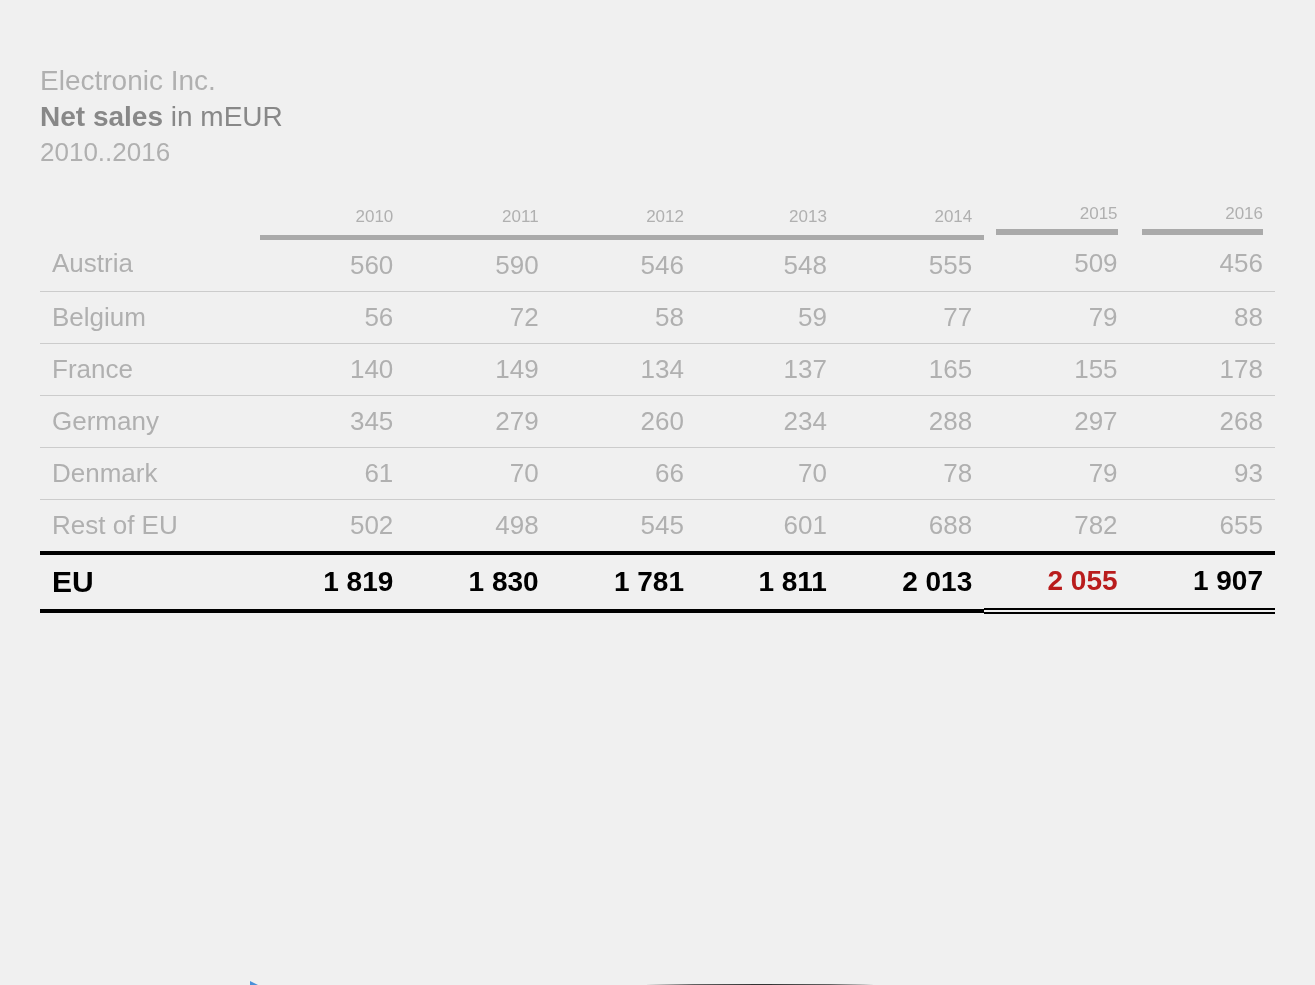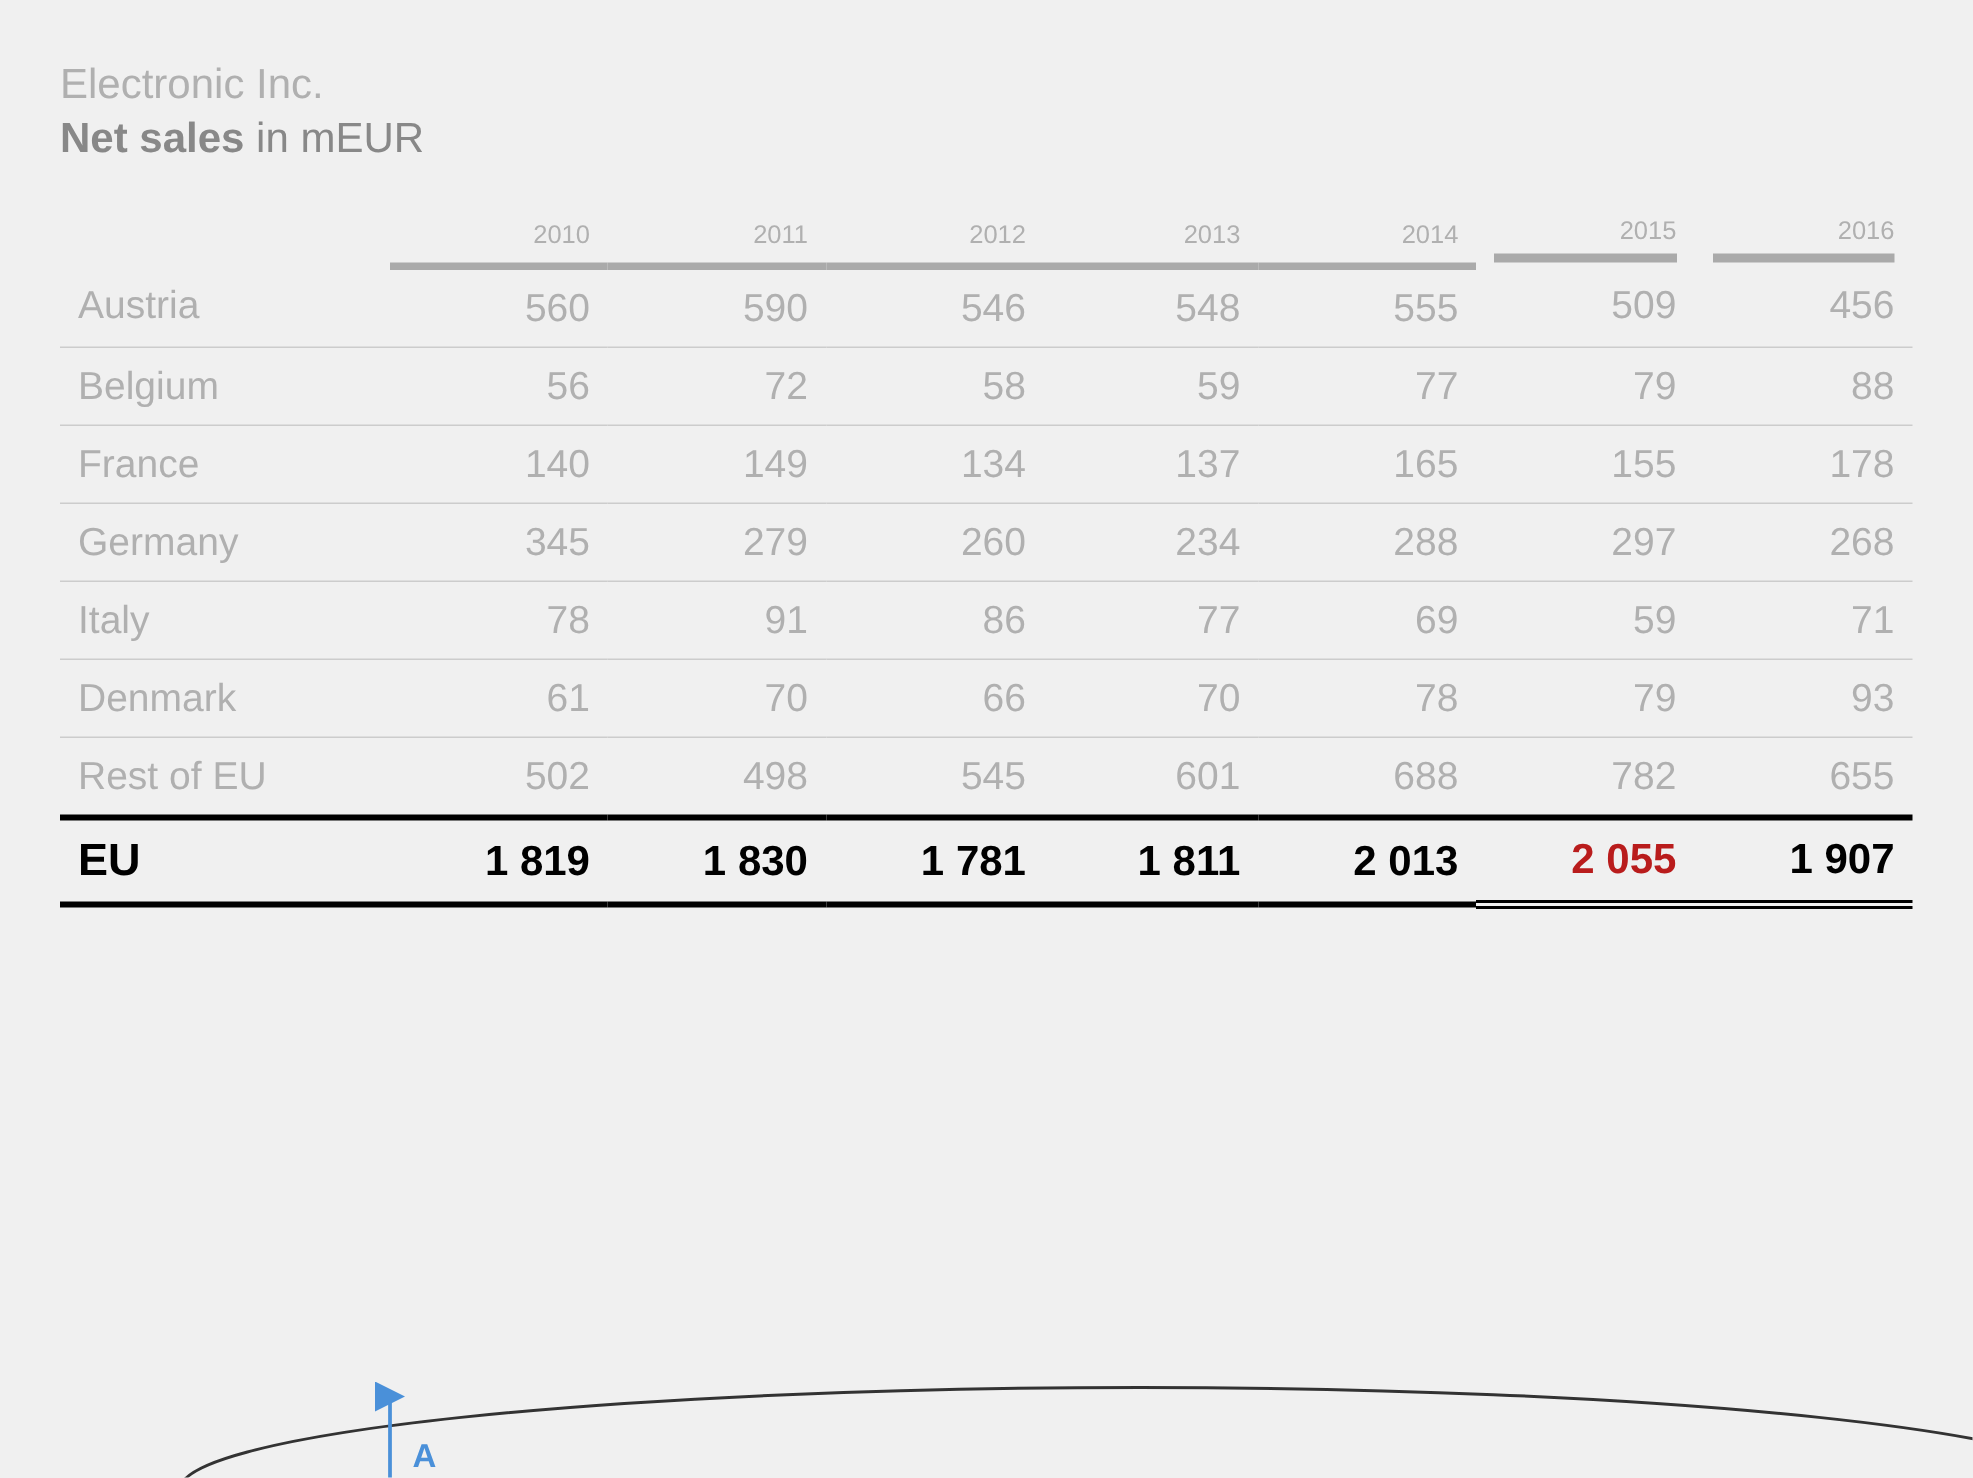--- a/index.html
+++ b/index.html
@@ -17,20 +17,21 @@
     .container {
       width: 100%;
     }
     .title-section {
       margin-bottom: 30px;
     }
     .company-name {
       color: #b0b0b0;
       font-size: 28px;
       font-weight: normal;
+      margin-top: 25px;
     }
     .subtitle {
       color: #888;
       font-size: 28px;
       margin-top: 4px;
     }
     .subtitle strong {
       color: #888;
       font-weight: bold;
     }
@@ -86,20 +87,21 @@
   </style>
 </head>
 <body>
 
 <div class="container">
   <div class="title-section">
     <div class="company-name">Electronic Inc.</div>
     <div class="subtitle">
       <strong>Net sales</strong><span> in mEUR</span>
     </div>
+    <div class="year-range">2010..2016</div>
   </div>
 
   <div class="table-wrapper">
     <table class="data-table">
       <thead>
         <tr>
           <th class="label-col" style="width:220px;"></th>
           <th class="year-header" style="border-bottom:5px solid #aaa; padding-bottom:8px;">2010</th>
           <th class="year-header" style="border-bottom:5px solid #aaa; padding-bottom:8px;">2011</th>
           <th class="year-header" style="border-bottom:5px solid #aaa; padding-bottom:8px;">2012</th>
@@ -151,30 +153,20 @@
             <td class="label-col" style="border-bottom: 1px solid rgb(204, 204, 204); padding: 10px 12px;">Germany</td>
             <td style="border-bottom: 1px solid rgb(204, 204, 204); padding: 10px 12px;">345</td>
             <td style="border-bottom: 1px solid rgb(204, 204, 204); padding: 10px 12px;">279</td>
             <td style="border-bottom: 1px solid rgb(204, 204, 204); padding: 10px 12px;">260</td>
             <td style="border-bottom: 1px solid rgb(204, 204, 204); padding: 10px 12px;">234</td>
             <td style="border-bottom: 1px solid rgb(204, 204, 204); padding: 10px 12px;">288</td>
             <td style="border-bottom: 1px solid rgb(204, 204, 204); padding: 10px 12px;">297</td>
             <td style="border-bottom: 1px solid rgb(204, 204, 204); padding: 10px 12px;">268</td>
           </tr>
           <tr>
-            <td class="label-col" style="border-bottom: 1px solid rgb(204, 204, 204); padding: 10px 12px;">Italy</td>
-            <td style="border-bottom: 1px solid rgb(204, 204, 204); padding: 10px 12px;">78</td>
-            <td style="border-bottom: 1px solid rgb(204, 204, 204); padding: 10px 12px;">91</td>
-            <td style="border-bottom: 1px solid rgb(204, 204, 204); padding: 10px 12px;">86</td>
-            <td style="border-bottom: 1px solid rgb(204, 204, 204); padding: 10px 12px;">77</td>
-            <td style="border-bottom: 1px solid rgb(204, 204, 204); padding: 10px 12px;">69</td>
-            <td style="border-bottom: 1px solid rgb(204, 204, 204); padding: 10px 12px;">59</td>
-            <td style="border-bottom: 1px solid rgb(204, 204, 204); padding: 10px 12px;">71</td>
-          </tr>
-          <tr>
             <td class="label-col" style="border-bottom: 1px solid rgb(204, 204, 204); padding: 10px 12px;">Denmark</td>
             <td style="border-bottom: 1px solid rgb(204, 204, 204); padding: 10px 12px;">61</td>
             <td style="border-bottom: 1px solid rgb(204, 204, 204); padding: 10px 12px;">70</td>
             <td style="border-bottom: 1px solid rgb(204, 204, 204); padding: 10px 12px;">66</td>
             <td style="border-bottom: 1px solid rgb(204, 204, 204); padding: 10px 12px;">70</td>
             <td style="border-bottom: 1px solid rgb(204, 204, 204); padding: 10px 12px;">78</td>
             <td style="border-bottom: 1px solid rgb(204, 204, 204); padding: 10px 12px;">79</td>
             <td style="border-bottom: 1px solid rgb(204, 204, 204); padding: 10px 12px;">93</td>
           </tr>
           <tr>

